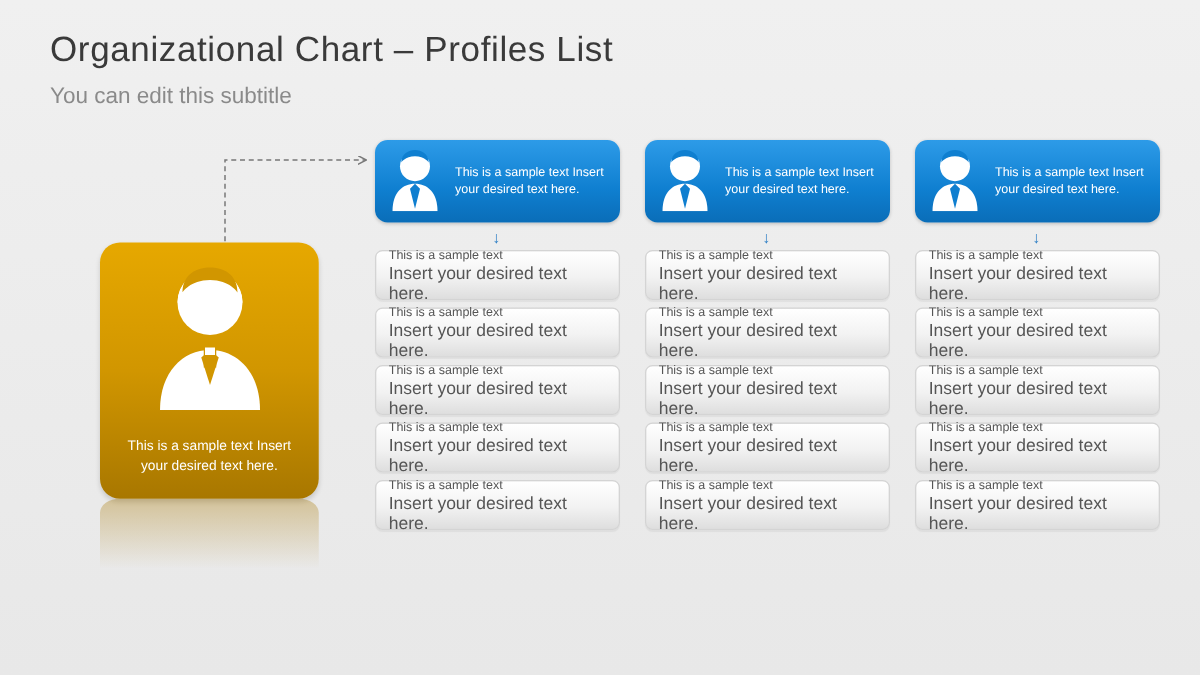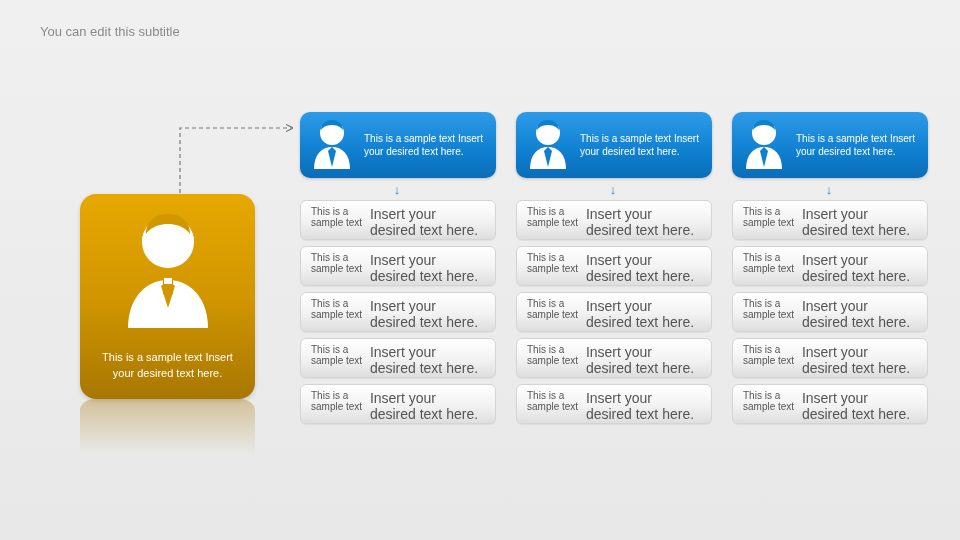--- a/index.html
+++ b/index.html
@@ -1,38 +1,39 @@
 <!DOCTYPE html>
 <html><head>
 <meta charset="utf-8">
 <style>
 *{box-sizing:border-box;margin:0;padding:0}
 body{width:960px;height:540px;background:linear-gradient(180deg,#f0f0f0 0%,#e8e8e8 100%);font-family:"Segoe UI",Arial,sans-serif;overflow:hidden;position:relative}
 .header{padding:24px 40px 0 40px}
 .title{font-size:28px;font-weight:300;color:#3a3a3a;letter-spacing:.5px}
-.subtitle{font-size:13px;color:#8a8a8a;}
+.subtitle{font-size:18px;color:#8a8a8a;margin-top:10px}
 .stage{position:absolute;top:112px;left:0;right:0;bottom:0}
 .main-card{position:absolute;left:80px;top:82px;width:175px;height:205px;border-radius:16px;background:linear-gradient(180deg,#e6a800 0%,#d19600 50%,#a87700 100%);box-shadow:0 2px 4px rgba(0,0,0,.15);display:flex;flex-direction:column;align-items:center;justify-content:flex-end;padding:10px 12px 18px 12px}
 .main-card .avatar{position:absolute;top:14px;left:50%;transform:translateX(-50%)}
 .main-card .mtxt{color:#fff;font-size:11px;text-align:center;line-height:1.4}
 .reflection{position:absolute;left:80px;top:287px;width:175px;height:100px;border-radius:16px;background:linear-gradient(180deg,rgba(168,119,0,.35) 0%,rgba(168,119,0,0) 80%);transform:scaleY(.7);transform-origin:top}
 .col{position:absolute;top:0;width:196px}
 .col1{left:300px}.col2{left:516px}.col3{left:732px}
 .head-card{width:196px;height:66px;border-radius:10px;background:linear-gradient(180deg,#2d9be8 0%,#0f7fd0 60%,#0a6db8 100%);box-shadow:0 1px 3px rgba(0,0,0,.2);display:flex;align-items:center;padding:6px 10px 6px 8px;gap:8px}
 .head-card .htxt{color:#fff;font-size:10px;line-height:1.35}
 .arrow{text-align:center;color:#2d7fc5;font-size:13px;margin:4px 0 3px 0;letter-spacing:2px}
-.list-card{width:196px;height:40px;border-radius:6px;background:linear-gradient(180deg,#ffffff 0%,#f2f2f2 55%,#dedede 100%);border:1px solid #d4d4d4;box-shadow:0 1px 1px rgba(0,0,0,.05);padding:5px 10px;margin-bottom:6px;display:flex;flex-direction:row;justify-content:center}
+.list-card{width:196px;height:40px;border-radius:6px;background:linear-gradient(180deg,#ffffff 0%,#f2f2f2 55%,#dedede 100%);border:1px solid #d4d4d4;box-shadow:0 1px 1px rgba(0,0,0,.05);padding:5px 10px;margin-bottom:6px;display:flex;flex-direction:column;justify-content:center}
 .list-card .l1{font-size:10px;color:#555}
 .list-card .l2{font-size:14px;color:#555}
 svg.connector{position:absolute;left:170px;top:0;width:140px;height:100px;pointer-events:none}
 </style>
 </head>
 <body>
 
 <div class="header">
+  <div class="title">Organizational Chart – Profiles List</div>
   <div class="subtitle">You can edit this subtitle</div>
 </div>
 
 <div class="stage">
 
   <svg class="connector">
     <defs>
         <marker id="ah" markerWidth="6" markerHeight="6" refX="5" refY="3" orient="auto">
           <path d="M0,0 L6,3 L0,6" fill="none" stroke="#777" stroke-width="1"></path>
         </marker>

